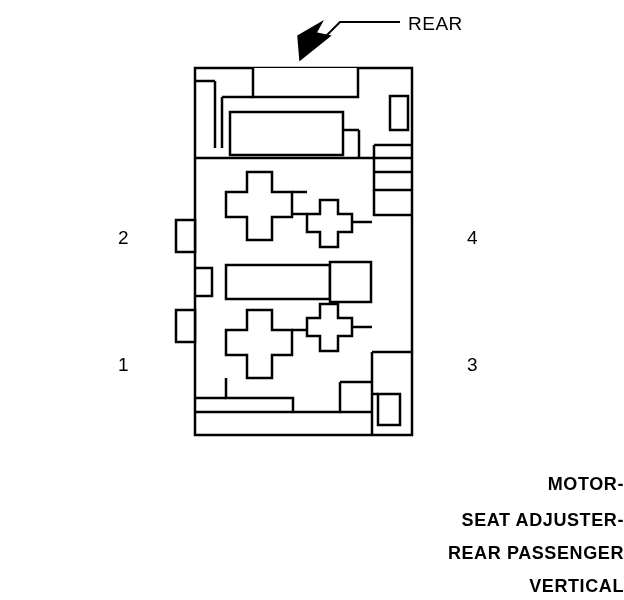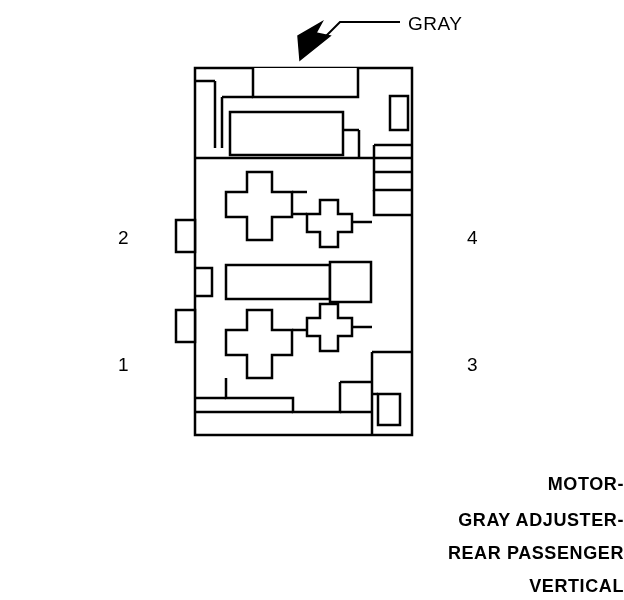--- a/index.html
+++ b/index.html
@@ -124,25 +124,25 @@
       <path d="M 340 382 L 372 382" stroke-width="2.5"></path>
       <path d="M 340 412 L 372 412" stroke-width="2.5"></path>
 
     </g>
 
     <g>
       <path d="M 300 60 L 330 36 L 316 33 L 322 22 L 298 36 Z" fill="#000000" stroke="#000000" stroke-width="1.5"></path>
     </g>
   </svg>
 
-  <div class="lbl lbl-gray">GRAY</div>
+  <div class="lbl lbl-gray">REAR</div>
 
   <div class="lbl pin pin-2">2</div>
   <div class="lbl pin pin-1">1</div>
   <div class="lbl pin pin-4">4</div>
   <div class="lbl pin pin-3">3</div>
 
   <div class="caption cap1">MOTOR-</div>
-  <div class="caption cap2">GRAY ADJUSTER-</div>
+  <div class="caption cap2">SEAT ADJUSTER-</div>
   <div class="caption cap3">REAR PASSENGER</div>
   <div class="caption cap4">VERTICAL</div>
 
 </div>
 
 </body></html>

